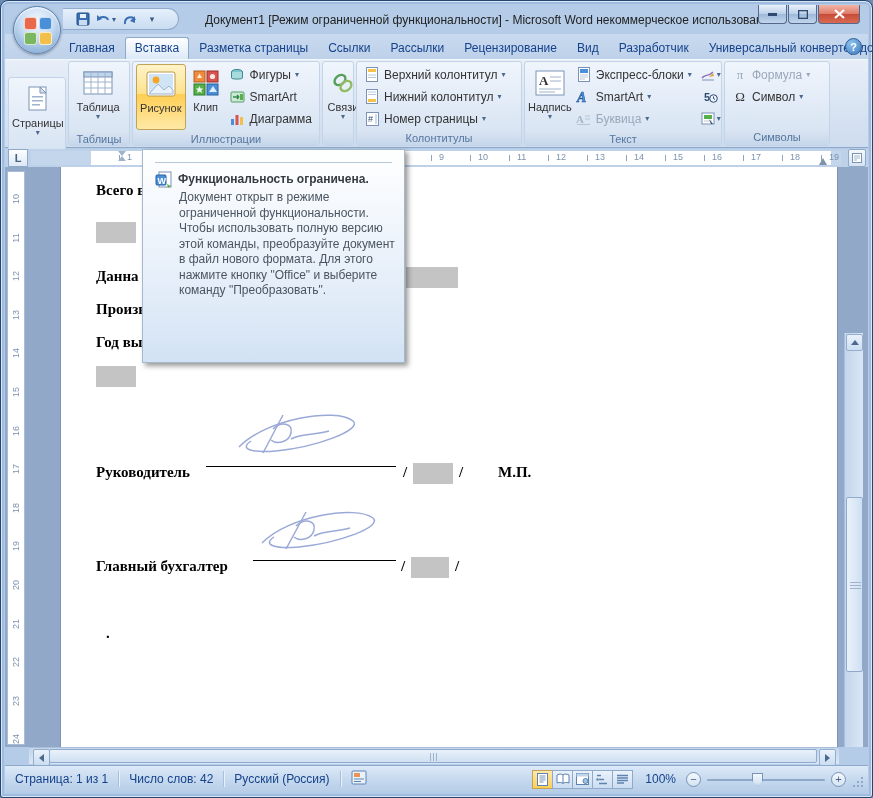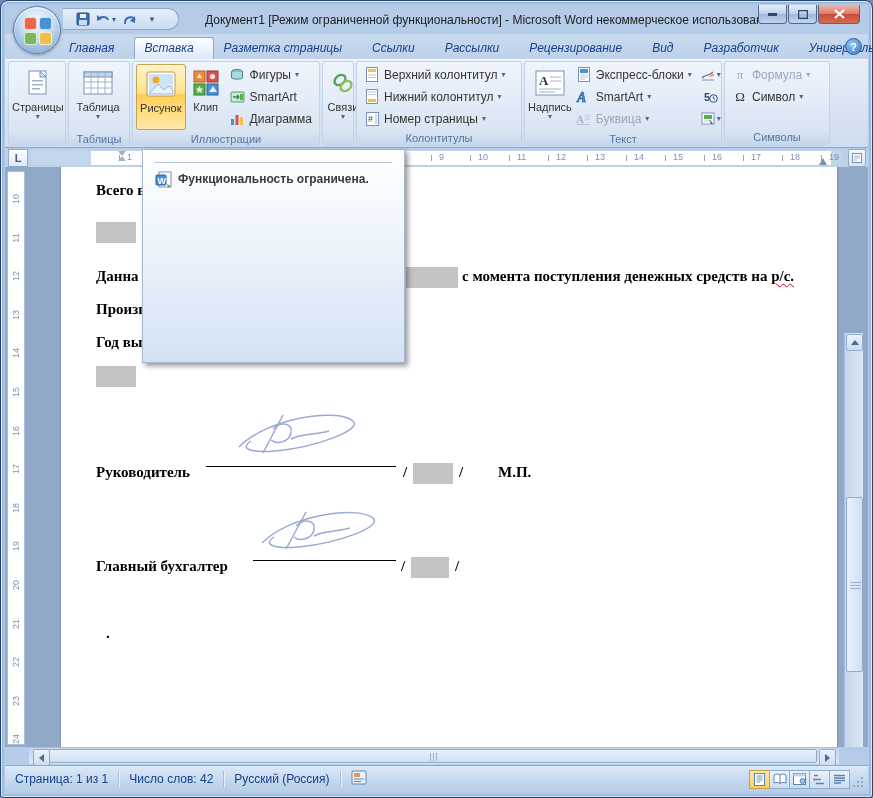--- a/index.html
+++ b/index.html
@@ -19,21 +19,21 @@
      border-radius:0 11px 11px 0;background:linear-gradient(#E6F0FB,#C9DCF1);display:flex;align-items:center;padding:0 6px 0 10px;gap:3px;}
   .qbtn{width:20px;height:18px;display:flex;align-items:center;justify-content:center;border-radius:2px;}
   .qbtn svg{display:block;}
   .carow{font-size:8px;color:#3E5C85;}
   .winbtns{right:8px;top:0;height:19px;display:flex;z-index:70;}
   .wbtn{width:29px;height:19px;border:1px solid #53688A;border-top:none;background:linear-gradient(#E9F1FA,#BBCFE8 50%,#9DB8DA 50%,#C2D6EC);
         display:flex;align-items:center;justify-content:center;font-size:10px;color:#2F4A6E;border-radius:0 0 4px 4px;margin-left:1px;}
   .wbtn.close{width:42px;background:linear-gradient(#F2B5A8,#DD7A66 50%,#C74A38 50%,#D96B52);color:#fff;font-weight:bold;}
   
   #tabrow{left:4px;top:33px;right:4px;height:25px;background:linear-gradient(#C9DAEF,#BDD1E9);display:flex;align-items:flex-end;padding-left:54px;}
-  .tab{height:22px;padding:3px 19px 0 9px;font-size:12px;color:#15428B;white-space:nowrap;border:1px solid transparent;border-bottom:none;font-style:italic;}
+  .tab{height:22px;padding:3px 9px 0 9px;font-size:12px;color:#15428B;white-space:nowrap;border:1px solid transparent;border-bottom:none;}
   .tab.active{background:linear-gradient(#FDFEFF,#EAF2FB 60%,#DCE9F7);border-color:#8DA8C8;border-radius:3px 3px 0 0;color:#15428B;}
   #help-btn{right:10px;top:37px;width:17px;height:17px;border-radius:50%;
      background:radial-gradient(circle at 35% 30%,#8FC3F0,#3D7BBF);border:1px solid #2E5E94;color:#fff;
      font-size:11px;font-weight:bold;display:flex;align-items:center;justify-content:center;z-index:40;}
   
   #ribbon{left:4px;top:58px;right:4px;height:89px;background:linear-gradient(#E7EEF8,#D9E4F3 55%,#CDDCEE);
      border-top:1px solid #F4F8FD;border-bottom:1px solid #8FA9C9;display:flex;padding:1px 2px;}
   .rgroup{height:85px;margin:0 1px;border:1px solid #C3D4E9;border-radius:3px;display:flex;flex-direction:column;
      background:linear-gradient(#F0F5FC,#E2EBF7 50%,#D4E2F1);}
   .rg-body{flex:1;display:flex;align-items:flex-start;padding:2px 3px;}
@@ -192,21 +192,21 @@
     <div class="tab">Рассылки</div>
     <div class="tab">Рецензирование</div>
     <div class="tab">Вид</div>
     <div class="tab">Разработчик</div>
     <div class="tab">Универсальный конвертер документов</div>
   </div>
   <div id="help-btn" class="abs">?</div>
 
   <div id="ribbon" class="abs">
 
-    <div class="rgroup" style="width:58px;">
+    <div class="rgroup" style="width:58px;margin-top:16px;">
       <div class="rg-body">
         <div class="bigbtn">
           <div class="icon32">
             <svg width="22" height="26">
                 <rect x="2" y="1" width="17" height="23" fill="#fff" stroke="#7A93B5"></rect>
                 <path d="M13 1 L19 7 L13 7 Z" fill="#D5E3F2" stroke="#7A93B5"></path>
                 <rect x="5" y="10" width="11" height="1.5" fill="#9FB4CC"></rect>
                 <rect x="5" y="14" width="11" height="1.5" fill="#9FB4CC"></rect>
                 <rect x="5" y="18" width="8" height="1.5" fill="#9FB4CC"></rect>
               </svg>
@@ -510,21 +510,20 @@
           <span class="vnum" style="top: 562.4px;">24</span>
         </div>
     </div>
 
     <div id="page" class="abs">
       <div class="doctext clip45" style="left:35px;top:15px;">Всего в</div>
       <div class="redact" style="left:35px;top:55px;width:40px;height:21px;"></div>
 
       <div class="doctext clip45" style="left:35px;top:101px;">Данна</div>
       <div class="redact" style="left:345px;top:100px;width:52px;height:21px;"></div>
-      <div class="doctext" style="left:401px;top:101px;"><span>с момента поступления денежных средств на </span><span class="squig">р/с.</span></div>
 
       <div class="doctext clip45" style="left:35px;top:134px;">Произв</div>
       <div class="doctext clip45" style="left:35px;top:167px;">Год вы</div>
       <div class="redact" style="left:35px;top:199px;width:40px;height:21px;"></div>
 
       <svg class="abs" style="left:160px;top:240px;" width="155" height="55">
         <g fill="none" stroke="#8A9BD0" stroke-width="1.5" opacity="0.85">
           <path d="M18 40 C45 12,115 0,132 14 C142 23,95 40,55 44 C30 46,18 42,30 34"></path>
           <path d="M42 46 L62 8"></path>
           <path d="M52 22 C60 14,72 16,70 26 C68 35,56 38,50 33"></path>
@@ -570,20 +569,21 @@
     <hr>
     <div class="tt-warnrow">
       <svg width="17" height="17">
         <rect x="4" y="1" width="12" height="15" fill="#fff" stroke="#7A93B5"></rect>
         <rect x="1" y="4" width="10" height="10" rx="1" fill="#4A90D9" stroke="#28609F"></rect>
         <text x="2.5" y="12.5" font-size="9" font-weight="bold" fill="#fff" font-family="Liberation Sans">W</text>
         <path d="M12 13 L16 15 L13 17 Z" fill="#57B04A"></path>
       </svg>
       <div class="tt-warn-title">Функциональность ограничена.</div>
     </div>
+    <div class="tt-body">Документ открыт в режиме ограниченной функциональности. Чтобы использовать полную версию этой команды, преобразуйте документ в файл нового формата. Для этого нажмите кнопку "Office" и выберите команду "Преобразовать".</div>
   </div>
 
   <div id="hscroll" class="abs">
     <div class="sbtn" style="left:4px;top:1px;">
         <div class="tri-left"></div>
       </div>
     <div id="hthumb">
         <div class="hgrip"></div>
       </div>
     <div class="sbtn" style="left:790px;top:1px;">
@@ -630,16 +630,25 @@
             <path d="M1 1.5 H5 M3 5.5 H8 M3 9.5 H11" stroke="#5F83B0" stroke-width="1.6"></path>
             <circle cx="1.5" cy="5.5" r="1.2" fill="#5F83B0"></circle>
           </svg>
       </div>
       <div class="vbtn">
         <svg width="13" height="11">
             <path d="M1 1.5 H12 M1 4 H12 M1 6.5 H12 M1 9 H8" stroke="#5F83B0" stroke-width="1.6"></path>
           </svg>
       </div>
     </div>
+    <div id="zoomctrl">
+      <div class="sseg" style="padding:0 4px;">100%</div>
+      <div class="zbtn">−</div>
+      <div id="ztrack">
+        <div class="line"></div>
+        <div id="zthumb"></div>
+      </div>
+      <div class="zbtn">+</div>
+    </div>
     <div id="resizegrip"></div>
   </div>
 
 </div>
 
 </body></html>

